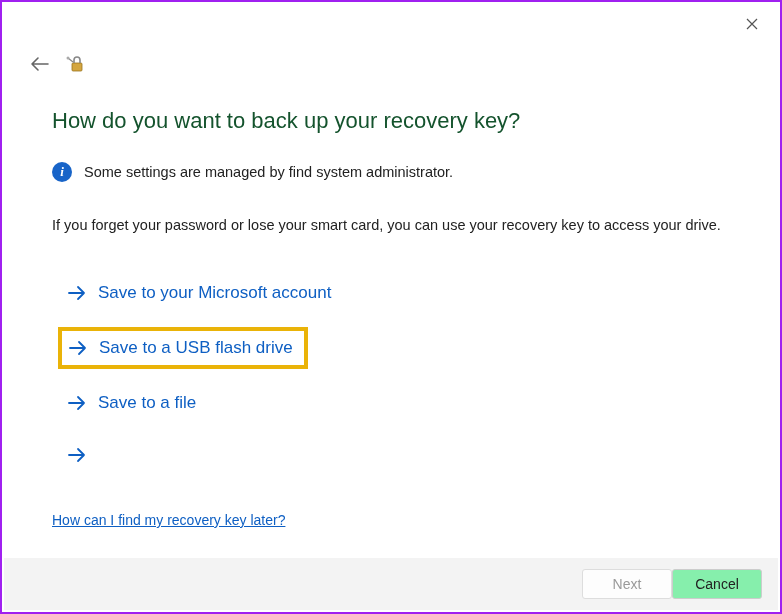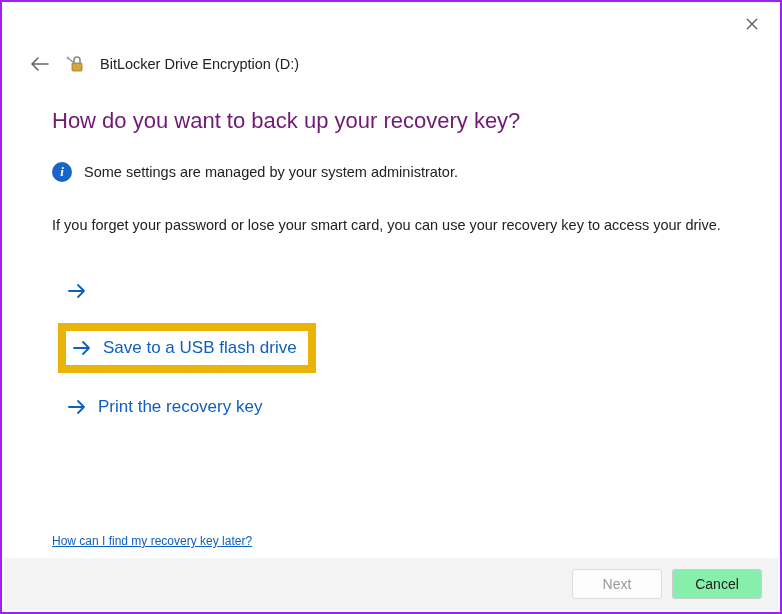--- a/index.html
+++ b/index.html
@@ -50,21 +50,21 @@
     .app-title {
       font-size: 14.5px;
       color: #222;
     }
     .content {
       padding: 32px 50px 0 50px;
     }
     .heading {
       font-size: 22px;
       font-weight: 400;
-      color: #701a75;
+      color: #14532d;
       margin-bottom: 28px;
     }
     .info-row {
       display: flex;
       align-items: center;
       gap: 12px;
       margin-bottom: 18px;
     }
     .info-icon {
       width: 20px;
@@ -99,50 +99,50 @@
       display: inline-flex;
       align-items: center;
       gap: 10px;
       padding: 10px 14px 10px 8px;
       color: #0e5fc3;
       font-size: 17px;
       cursor: pointer;
       margin-bottom: 14px;
     }
     .option.highlight {
-      border: 8px solid #eab308;
+      border: 4px solid #eab308;
       padding: 7px 11px 7px 5px;
     }
     .option-arrow {
       display: flex;
       align-items: center;
       justify-content: center;
       width: 22px;
     }
     .help-link {
       position: absolute;
       left: 50px;
-      bottom: 64px;
-      font-size: 12px;
+      bottom: 84px;
+      font-size: 14px;
       color: #0e5fc3;
       text-decoration: underline;
       cursor: pointer;
     }
     .footer {
       position: absolute;
       bottom: 2px;
       left: 2px;
       right: 2px;
       height: 52px;
       background: #f3f3f3;
       display: flex;
       align-items: center;
       justify-content: flex-end;
       padding-right: 16px;
-      gap: 10px;
+      gap: 0;
     }
     .btn {
       min-width: 90px;
       height: 30px;
       border: 1px solid #ccc;
       background: #86efac;
       border-radius: 3px;
       font-size: 14px;
       cursor: pointer;
       color: #222;
@@ -171,61 +171,70 @@
       </svg>
   </div>
   <div class="app-icon">
     <svg width="20" height="20" viewBox="0 0 20 20">
       <rect x="6" y="9" width="10" height="8" rx="1" fill="#d4a640" stroke="#9a7420" stroke-width="0.8"></rect>
       <path d="M8 9 V6 a3 3 0 0 1 6 0 V9" fill="none" stroke="#888" stroke-width="1.6"></path>
       <path d="M2 4 L7 8" stroke="#888" stroke-width="1.2"></path>
       <circle cx="2" cy="4" r="1.5" fill="#aaa"></circle>
     </svg>
   </div>
-  <div class="app-title">BitLocker Drive Encryption (D:)</div>
 </div>
 
 <div class="content">
   <h1 class="heading">How do you want to back up your recovery key?</h1>
 
   <div class="info-row">
     <div class="info-icon">i</div>
-    <div class="info-text">Some settings are managed by your system administrator.</div>
+    <div class="info-text">Some settings are managed by find system administrator.</div>
   </div>
 
   <div class="desc-text">If you forget your password or lose your smart card, you can use your recovery key to access your drive.</div>
 
   <div class="options">
     <div>
       <div class="option">
         <span class="option-arrow">
           <svg width="20" height="16" viewBox="0 0 20 16">
               <path d="M2 8 L17 8 M11 2 L17 8 L11 14" stroke="#0e5fc3" stroke-width="1.8" fill="none" stroke-linecap="round" stroke-linejoin="round"></path>
             </svg>
         </span>
+        <span>Save to your Microsoft account</span>
       </div>
     </div>
     <div>
       <div class="option highlight">
         <span class="option-arrow">
           <svg width="20" height="16" viewBox="0 0 20 16">
               <path d="M2 8 L17 8 M11 2 L17 8 L11 14" stroke="#0e5fc3" stroke-width="1.8" fill="none" stroke-linecap="round" stroke-linejoin="round"></path>
             </svg>
         </span>
         <span>Save to a USB flash drive</span>
       </div>
     </div>
     <div>
       <div class="option">
         <span class="option-arrow">
           <svg width="20" height="16" viewBox="0 0 20 16">
               <path d="M2 8 L17 8 M11 2 L17 8 L11 14" stroke="#0e5fc3" stroke-width="1.8" fill="none" stroke-linecap="round" stroke-linejoin="round"></path>
             </svg>
         </span>
-        <span>Print the recovery key</span>
+        <span>Save to a file</span>
+      </div>
+    </div>
+    <div>
+      <div class="option">
+        <span class="option-arrow">
+          <svg width="20" height="16" viewBox="0 0 20 16">
+              <path d="M2 8 L17 8 M11 2 L17 8 L11 14" stroke="#0e5fc3" stroke-width="1.8" fill="none" stroke-linecap="round" stroke-linejoin="round"></path>
+            </svg>
+        </span>
       </div>
     </div>
   </div>
 </div>
 
 <a class="help-link">How can I find my recovery key later?</a>
 
 <div class="footer">
   <button class="btn" disabled="">Next</button>
   <button class="btn">Cancel</button>

